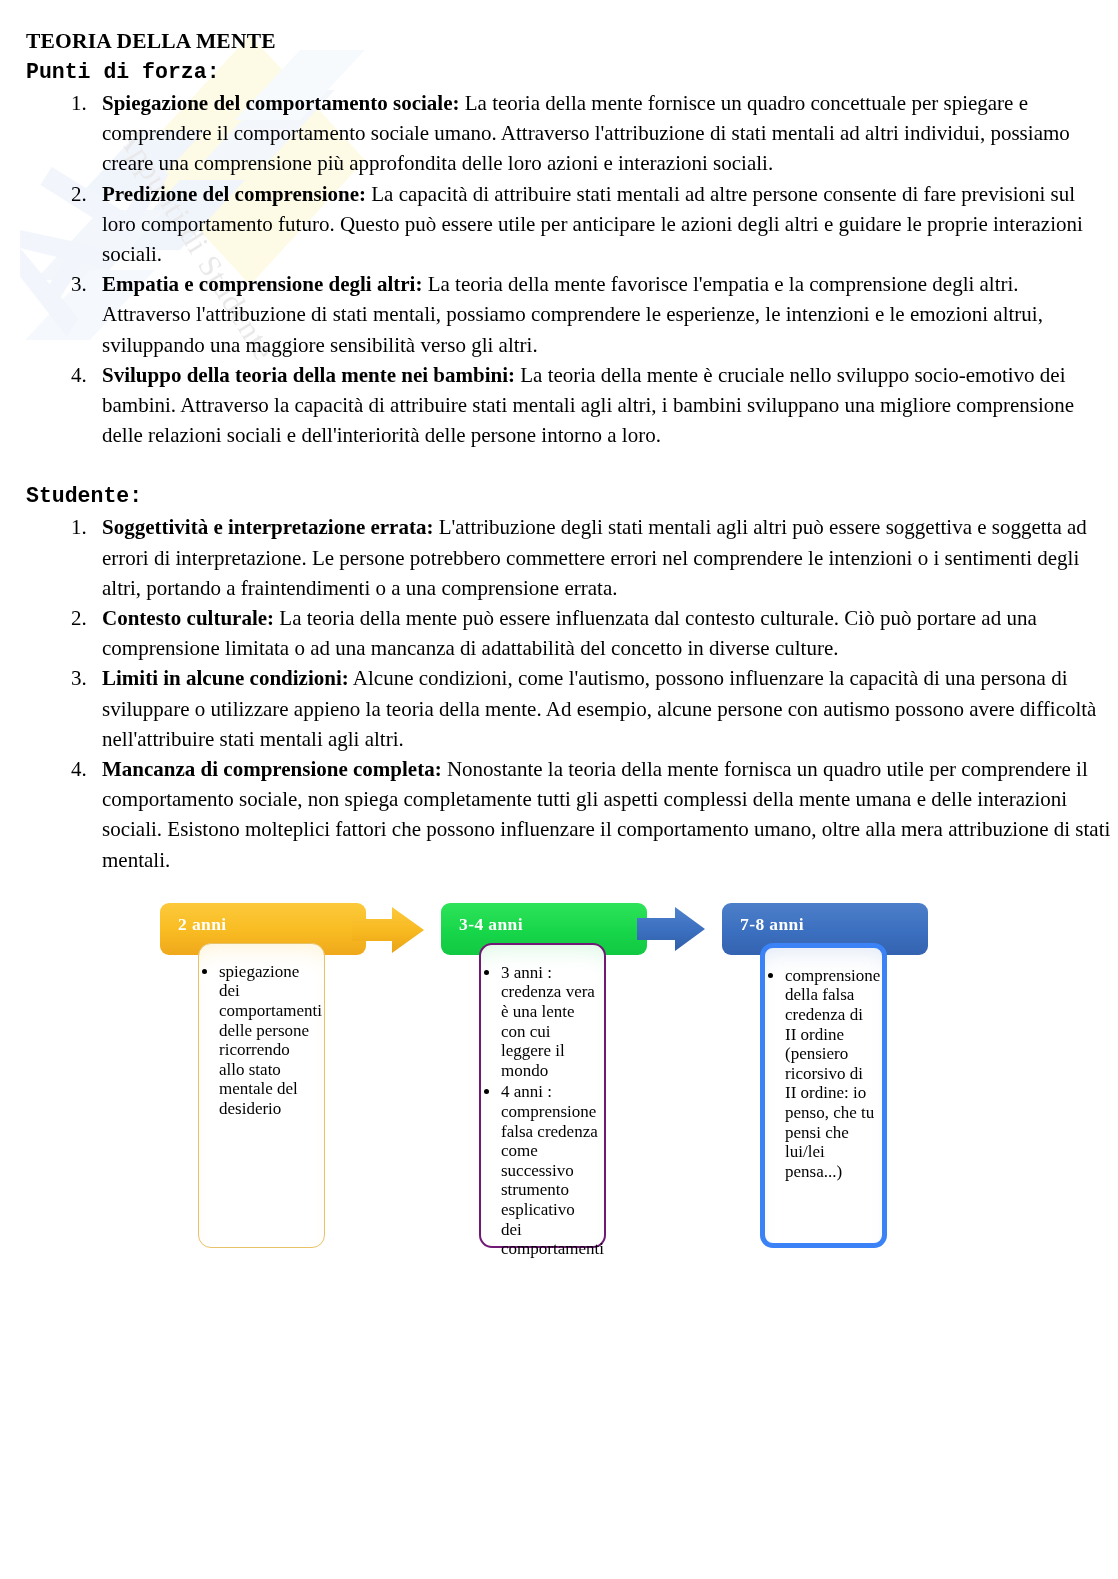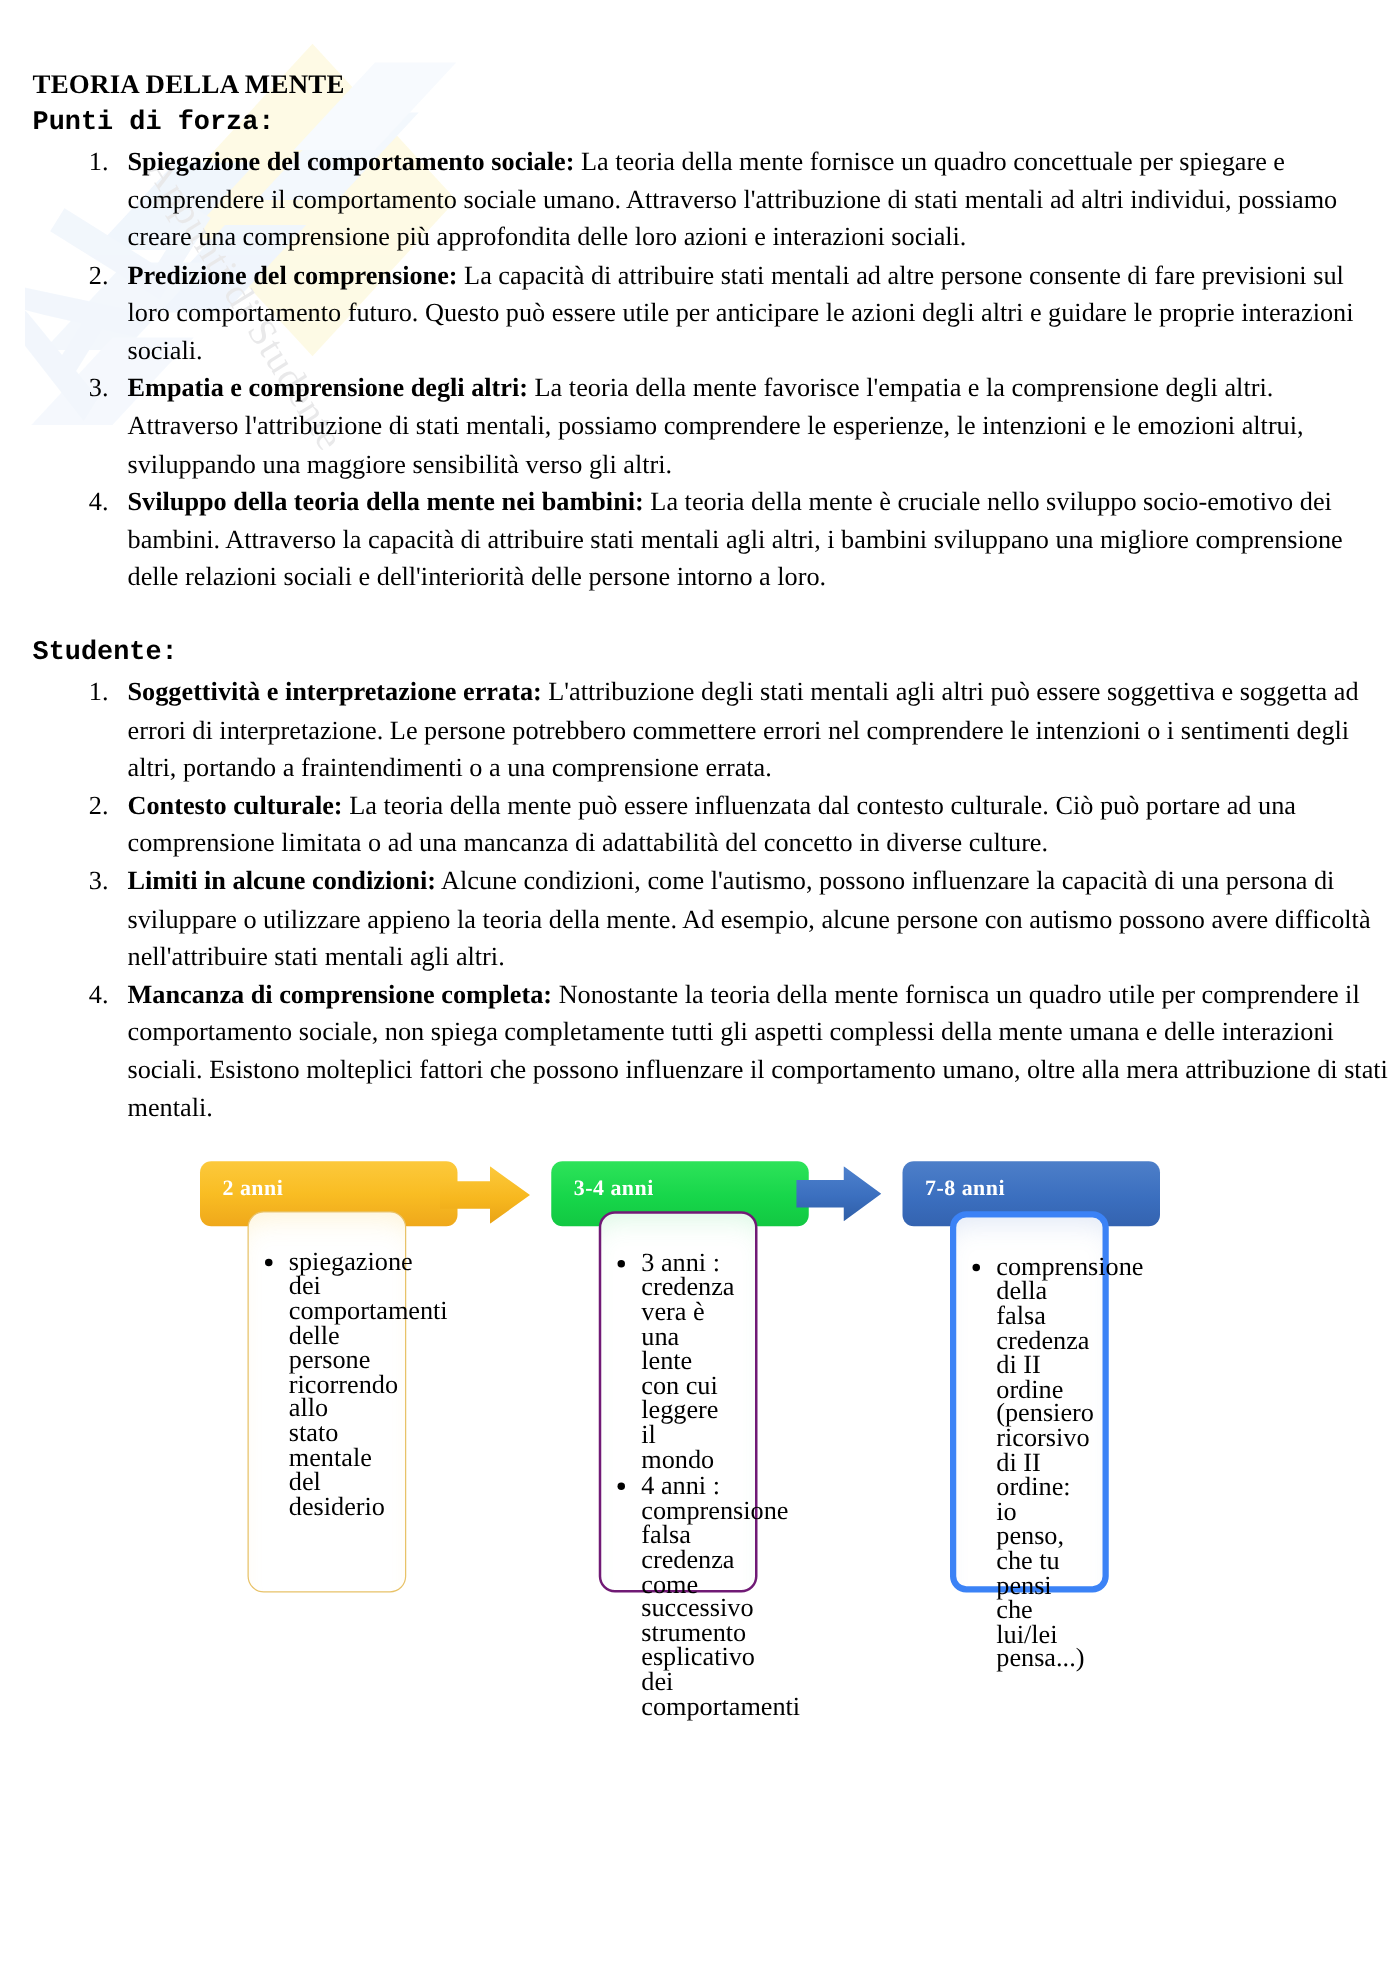--- a/index.html
+++ b/index.html
@@ -42,21 +42,20 @@
     transform: rotate(58deg);
     transform-origin: left top;
     white-space: nowrap;
   }
 
   
   #content {
     position: relative;
     z-index: 2;
     padding: 26px 7px 0 26px;
-    margin-top: 26px;
   }
   .h-title {
     font-weight: bold;
     font-size: 21.5px;
     line-height: 30px;
     margin: 0 0 1px 0;
     letter-spacing: 0.2px;
   }
   .h-sub {
     font-weight: bold;
@@ -117,23 +116,23 @@
     position: absolute;
     left: 38px;
     top: 40px;
     width: 127px;
     height: 305px;
     background: #ffffff;
     border-radius: 13px;
     box-sizing: border-box;
   }
   .stage-body ul {
-    margin: 12px;
+    margin: 0;
     padding: 18px 6px 0 20px;
-    font-size: 21px;
+    font-size: 17px;
     line-height: 19.6px;
     font-family: "Liberation Serif", serif;
   }
   .stage-body li { margin-bottom: 2px; }
 
   
   .s-yellow .stage-header {
     background: linear-gradient(180deg,#fcc93c 0%,#f9bd23 50%,#efa81b 100%);
   }
   .s-yellow .stage-body {

